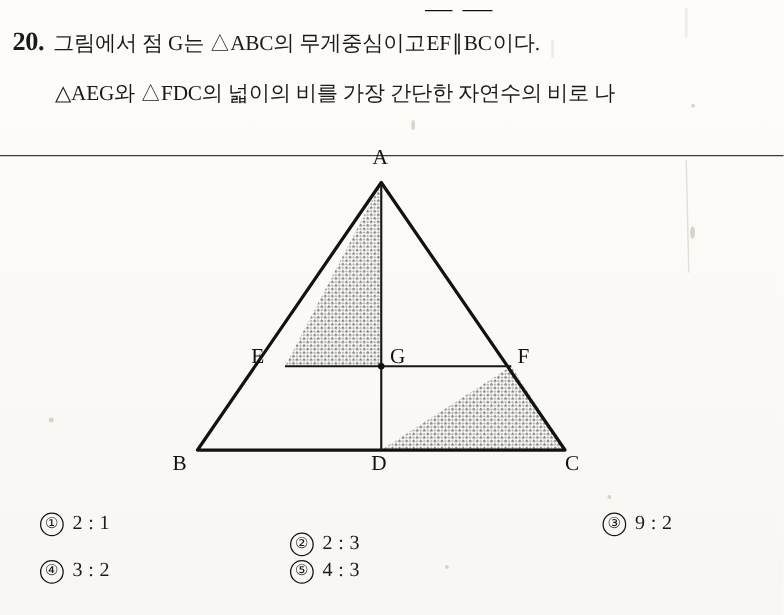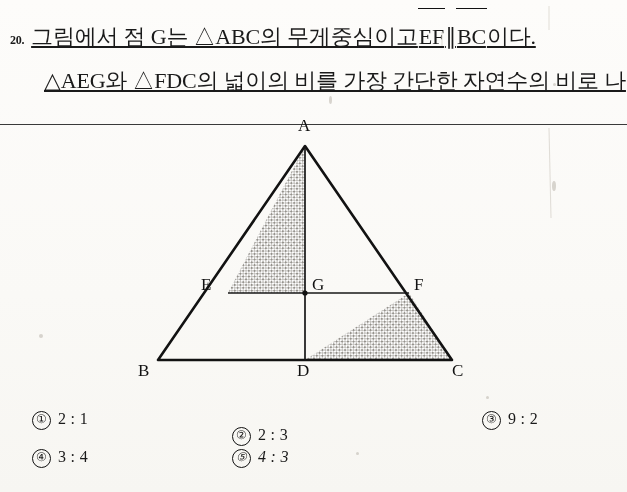--- a/index.html
+++ b/index.html
@@ -31,28 +31,27 @@
   }
   .q-line {
     display: flex;
     align-items: baseline;
     font-size: 16.5px;
     line-height: 30px;
     white-space: nowrap;
   }
   .q-num {
     font-weight: bold;
-    font-size: 12px;
+    font-size: 21px;
     margin-right: 7px;
     letter-spacing: -0.3px;
   }
   .q-text {
-    font-size: 22px;
+    font-size: 17px;
     letter-spacing: -0.2px;
-    text-decoration: underline;
   }
   .indent {
     padding-left: 34px;
     align-items: flex-end;
   }
   .overline {
     border-top: 1.4px solid #111;
     padding: 16px 1px;
     display: inline-block;
     line-height: 1.12;
@@ -185,23 +184,23 @@
     <div class="choice" style="left:32px; top:2px;">
       <span class="circnum">①</span><span>2 : 1</span>
     </div>
     <div class="choice" style="left:232px; top:18px;">
       <span class="circnum">②</span><span>2 : 3</span>
     </div>
     <div class="choice" style="left:482px; top:2px;">
       <span class="circnum">③</span><span>9 : 2</span>
     </div>
     <div class="choice" style="left:32px; top:40px;">
-      <span class="circnum">④</span><span>3 : 4</span>
-    </div>
-    <div class="choice" style="left:232px; top:40px;font-style:italic;">
+      <span class="circnum">④</span><span>3 : 2</span>
+    </div>
+    <div class="choice" style="left:232px; top:40px;">
       <span class="circnum">⑤</span><span>4 : 3</span>
     </div>
   </div>
 
   <div class="speck" style="left:329px; top:96px; width:3px; height:8px;"></div>
   <div class="speck" style="left:552px; top:181px; width:4px; height:10px;"></div>
   <div class="speck" style="left:553px; top:83px; width:3px; height:3px;"></div>
   <div class="speck" style="left:39px; top:334px; width:4px; height:4px;"></div>
   <div class="speck" style="left:486px; top:396px; width:3px; height:3px;"></div>
   <div class="speck" style="left:356px; top:452px; width:3px; height:3px;"></div>

